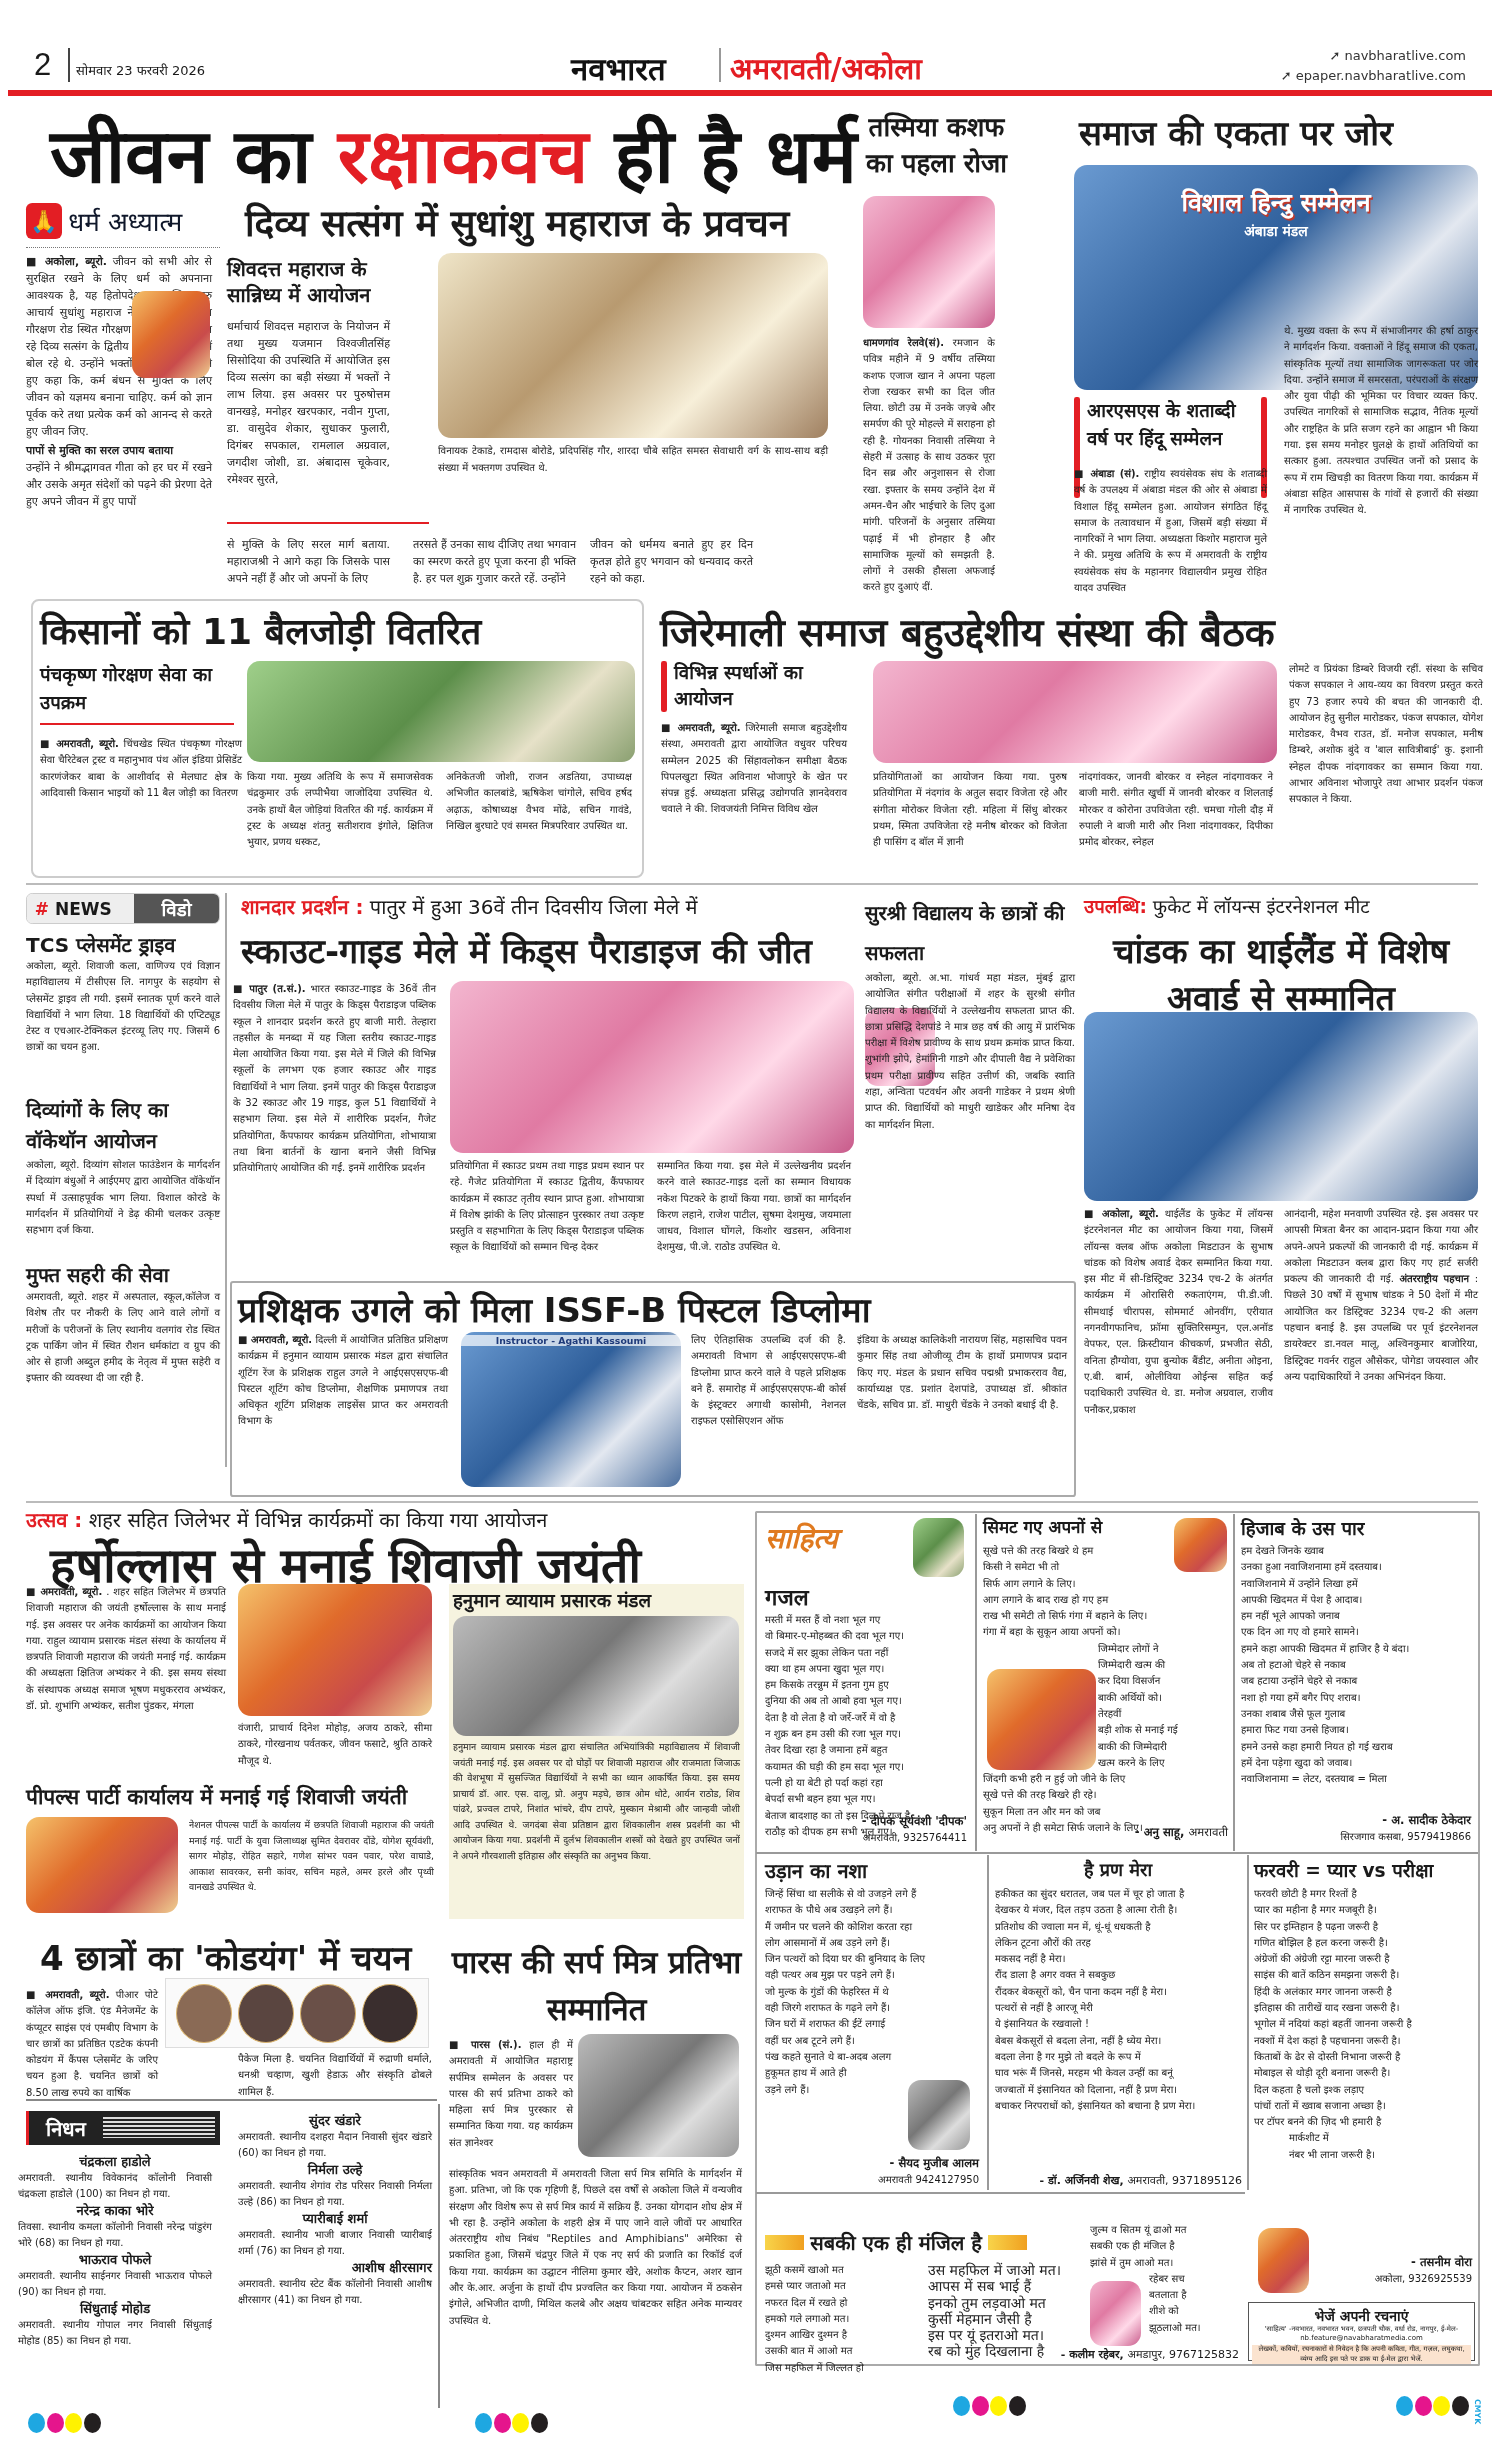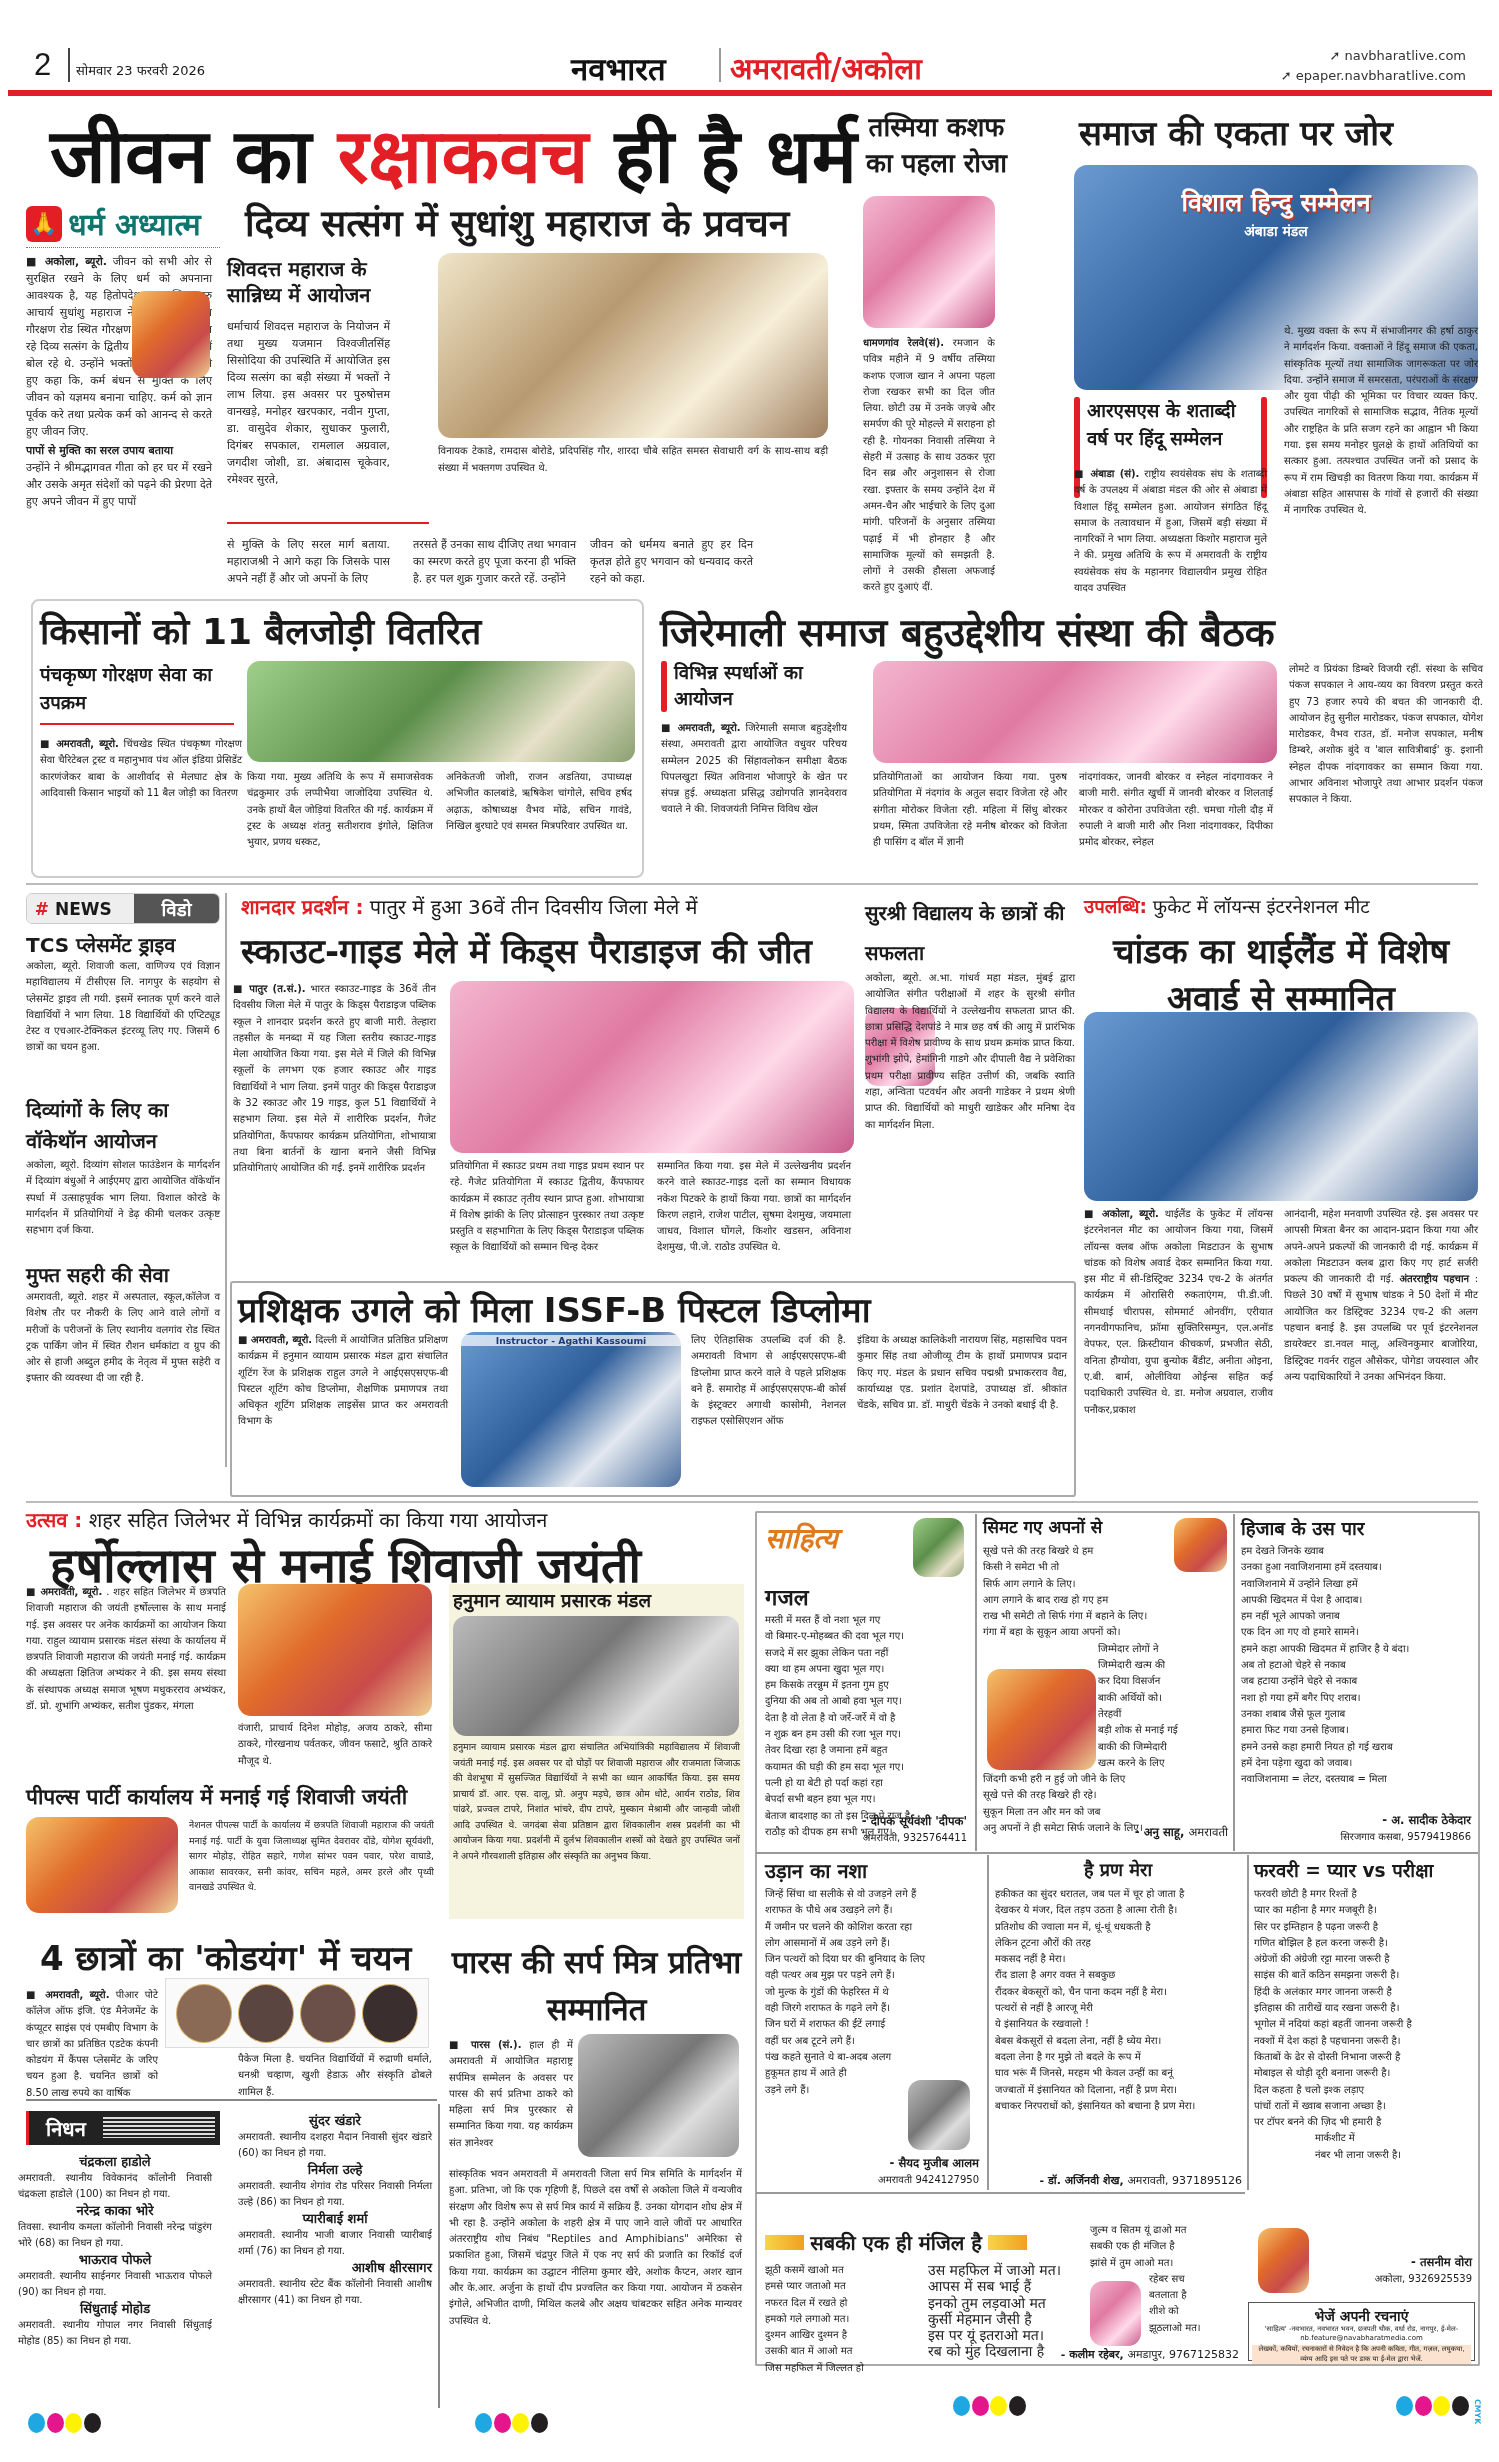--- a/index.html
+++ b/index.html
@@ -41,21 +41,21 @@
   <div class="abs" style="right:34px;top:68px;font-size:13px;color:#333"><span>➚ </span><span>epaper.navbharatlive.com</span></div>
   <div class="hdr-bar"></div>
 </div>
 
 <div>
   <div class="abs h-xl" style="left:50px;top:115px;font-size:75px;white-space:nowrap">
     <span>जीवन का </span><span class="red">रक्षाकवच</span><span> ही है धर्म</span>
   </div>
   <div class="abs" style="left:26px;top:203px;display:flex;align-items:center;gap:6.2px">
     <span style="width:36px;height:36px;background:#e31e24;border-radius:6.2px;color:#fff;font-size:22px;display:flex;align-items:center;justify-content:center">🙏</span>
-    <span style="font-size:30px;font-weight:bold;color:#0f766e">धर्म अध्यात्म</span>
+    <span style="font-size:26px;font-weight:normal;color:#0f172a">धर्म अध्यात्म</span>
   </div>
   <div class="abs" style="left:26px;top:247px;width:194px;border-top:1.6px dotted #777"></div>
   <div class="abs" style="left:245px;top:196px;font-size:37px;font-weight:bold;white-space:nowrap">दिव्य सत्संग में सुधांशु महाराज के प्रवचन</div>
 
   <div class="abs txt" style="left:26px;top:253px;width:186px">
     <b>■ <span>अकोला, ब्यूरो.</span></b> <span>जीवन को सभी ओर से सुरक्षित रखने के लिए धर्म को अपनाना आवश्यक है, यह हितोपदेश आध्यात्मिक गुरु आचार्य सुधांशु महाराज ने किया. वे स्थानीय गौरक्षण रोड स्थित गौरक्षण संस्था मैदान में चल रहे दिव्य सत्संग के द्वितीय दिन के प्रथम सत्र में बोल रहे थे. उन्होंने भक्तों को संबोधित करते हुए कहा कि, कर्म बंधन से मुक्ति के लिए जीवन को यज्ञमय बनाना चाहिए. कर्म को ज्ञान पूर्वक करे तथा प्रत्येक कर्म को आनन्द से करते हुए जीवन जिए.</span>
     <div style="font-weight:bold;margin-top:1.6px">पापों से मुक्ति का सरल उपाय बताया</div>
     <span>उन्होंने ने श्रीमद्भागवत गीता को हर घर में रखने और उसके अमृत संदेशों को पढ़ने की प्रेरणा देते हुए अपने जीवन में हुए पापों</span>
   </div>
   <div class="photo warm" style="left:132px;top:291px;width:78px;height:87px"></div>
@@ -392,21 +392,21 @@
       <div>साइंस की बातें कठिन समझना जरूरी है।</div>
       <div>हिंदी के अलंकार मगर जानना जरूरी है</div>
       <div>इतिहास की तारीखें याद रखना जरूरी है।</div>
       <div>भूगोल में नदियां कहां बहतीं जानना जरूरी है</div>
       <div>नक्शों में देश कहां है पहचानना जरूरी है।</div>
       <div>किताबों के ढेर से दोस्ती निभाना जरूरी है</div>
       <div>मोबाइल से थोड़ी दूरी बनाना जरूरी है।</div>
       <div>दिल कहता है चलो इश्क लड़ाए</div>
       <div>पांचों रातों में ख्वाब सजाना अच्छा है।</div>
       <div>पर टॉपर बनने की ज़िद भी हमारी है</div>
-    <div style="margin-left:61px">
+    <div style="margin-left:35px">
         <div>मार्कशीट में</div>
         <div>नंबर भी लाना जरूरी है।</div>
       </div>
   </div>
   <div class="photo warm" style="left:1258px;top:2228px;width:51px;height:65px"></div>
   <div class="abs sig" style="left:1320px;top:2254px;width:152px;font-size:11.6px">- तसनीम वोरा</div>
   <div class="abs sub" style="left:1320px;top:2271px;width:152px;font-size:10px">अकोला, 9326925539</div>
 
   <div class="abs" style="left:765px;top:2229px;display:flex;align-items:center;gap:6.2px">
     <span style="width:39px;height:15.5px;background:linear-gradient(90deg,#f8d44a,#f0a020)"></span>

